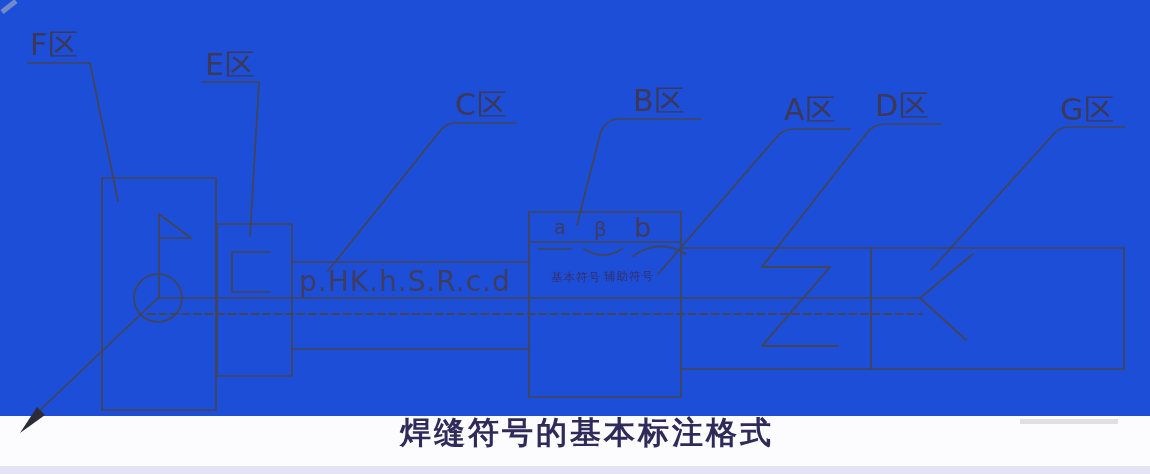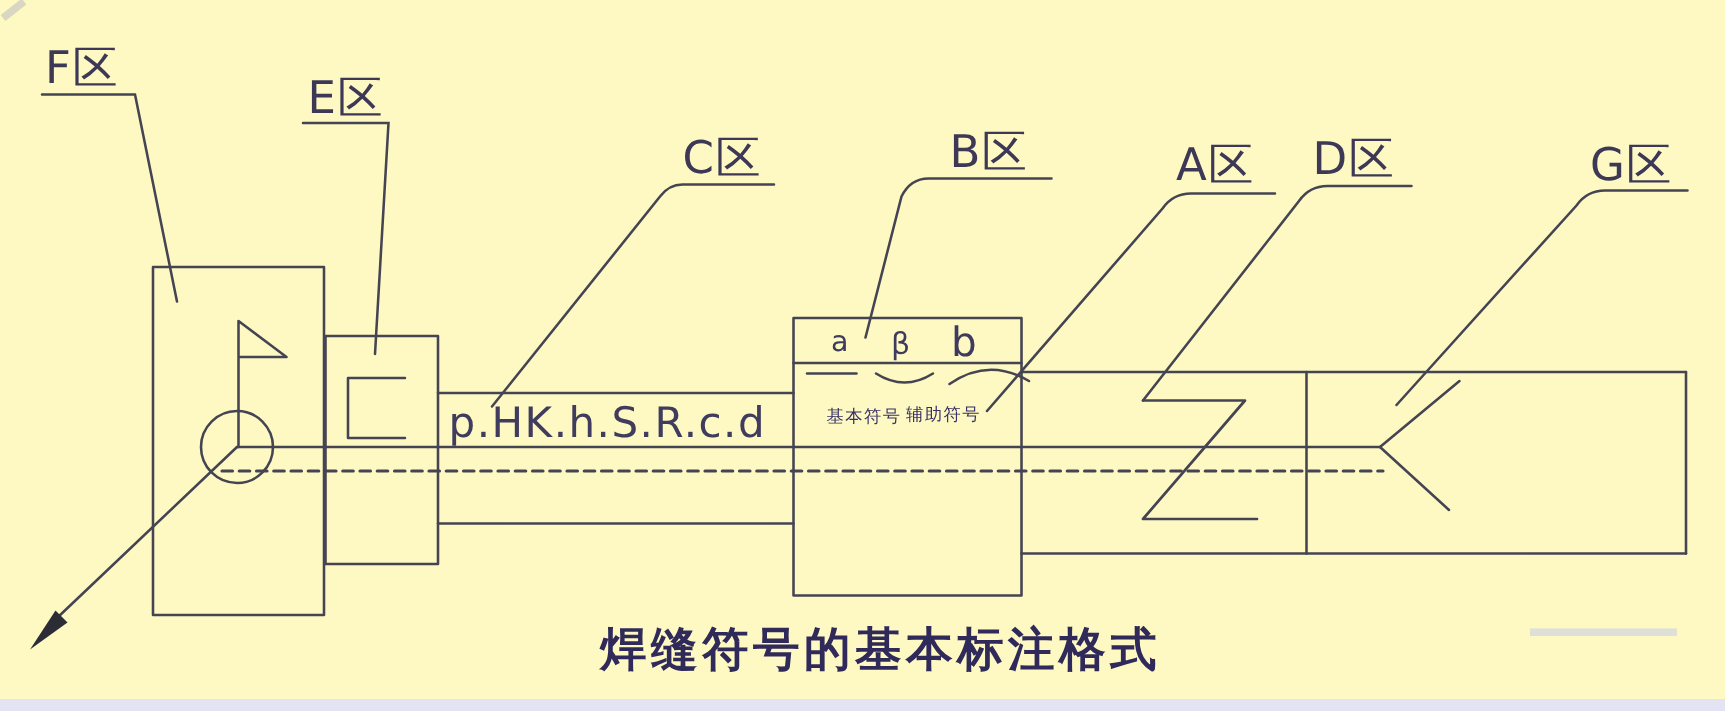--- a/index.html
+++ b/index.html
@@ -2,21 +2,21 @@
 <html><head>
 <meta charset="utf-8">
 <style>
   html,body{margin:0;padding:0;}
   body{
     width:1150px;height:474px;
     background:#fcfcfe;
     font-family:"DejaVu Sans", sans-serif;
     overflow:hidden;
   }
-  .stage{position:relative;width:1150px;height:474px;background:#fef9c3;}
+  .stage{position:relative;width:1150px;height:416px;background:#1d4ed8;}
   svg{display:block;}
   text{fill:#3c3856;}
   .zone-label{font-size:30px;letter-spacing:1px;}
   .size-text{font-size:28px;letter-spacing:1px;fill:#403c5e;}
   .small-latin{fill:#3f3b5e;}
   .cjk-small{font-size:11.5px;fill:#372f66;letter-spacing:1px;}
   .caption{font-size:31px;font-weight:bold;fill:#2f2a5a;letter-spacing:3px;}
 </style>
 </head>
 <body>

